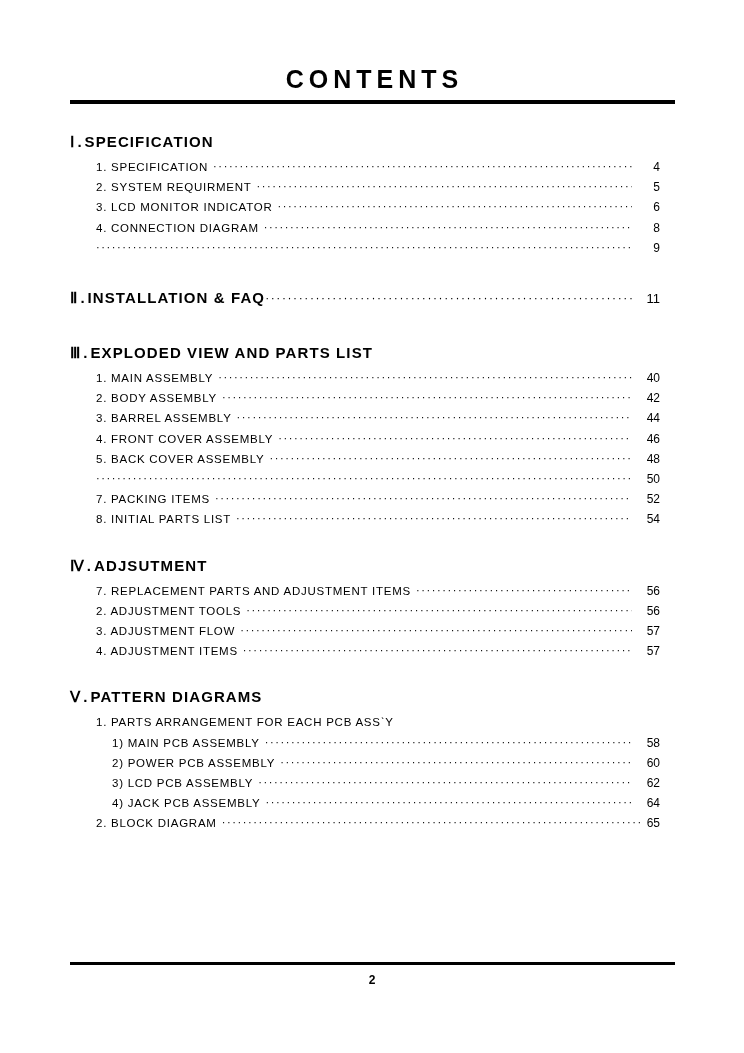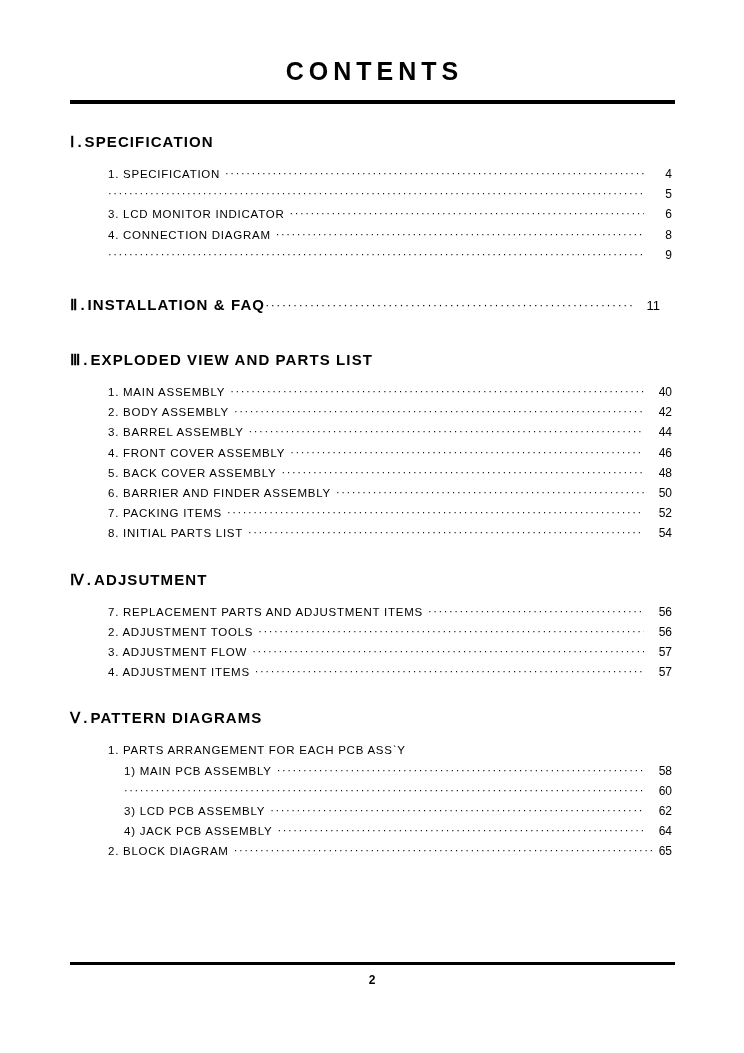--- a/index.html
+++ b/index.html
@@ -19,21 +19,21 @@
     margin: 0 auto;
     background: #ffffff;
     overflow: hidden;
     box-sizing: border-box;
   }
 
   
   .doc-title {
     position: absolute;
     left: 0;
-    top: 56px;
+    top: 64px;
     width: 744px;
     text-align: center;
     font-size: 25px;
     font-weight: bold;
     letter-spacing: 5px;
     text-indent: 5px;
     line-height: 30px;
     white-space: nowrap;
   }
   .rule-top {
@@ -95,21 +95,21 @@
   }
   .sec-head.inline-leader .pagenum {
     font-size: 13px;
     font-weight: normal;
     letter-spacing: 0;
     width: 26px;
     text-align: right;
     flex: 0 0 auto;
   }
 
-  .entries { margin: 12px; padding: 0; }
+  .entries { margin: 0; padding: 0; }
 
   .entry {
     display: flex;
     align-items: baseline;
     font-size: 11.5px;
     letter-spacing: 0.75px;
     line-height: 20.2px;
     white-space: nowrap;
   }
   .entry.lvl1 { margin-left: 26px; width: 564px; }
@@ -174,20 +174,21 @@
         <span class="sec-num">.</span>
         <span class="sec-title">SPECIFICATION</span>
       </div>
       <div class="entries">
         <div class="entry lvl1">
           <span class="label">1. SPECIFICATION</span>
           <span class="leader">···································································································································································</span>
           <span class="pagenum">4</span>
         </div>
         <div class="entry lvl1">
+          <span class="label">2. SYSTEM REQUIRMENT</span>
           <span class="leader">···································································································································································</span>
           <span class="pagenum">5</span>
         </div>
         <div class="entry lvl1">
           <span class="label">3. LCD MONITOR INDICATOR</span>
           <span class="leader">···································································································································································</span>
           <span class="pagenum">6</span>
         </div>
         <div class="entry lvl1">
           <span class="label">4. CONNECTION DIAGRAM</span>
@@ -237,21 +238,20 @@
           <span class="label">4. FRONT COVER ASSEMBLY</span>
           <span class="leader">···································································································································································</span>
           <span class="pagenum">46</span>
         </div>
         <div class="entry lvl1">
           <span class="label">5. BACK COVER ASSEMBLY</span>
           <span class="leader">···································································································································································</span>
           <span class="pagenum">48</span>
         </div>
         <div class="entry lvl1">
-          <span class="label">6. BARRIER AND FINDER ASSEMBLY</span>
           <span class="leader">···································································································································································</span>
           <span class="pagenum">50</span>
         </div>
         <div class="entry lvl1">
           <span class="label">7. PACKING ITEMS</span>
           <span class="leader">···································································································································································</span>
           <span class="pagenum">52</span>
         </div>
         <div class="entry lvl1">
           <span class="label">8. INITIAL PARTS LIST</span>
@@ -301,20 +301,21 @@
         <div class="entry lvl1 no-leader">
           <span class="label">1. PARTS ARRANGEMENT FOR EACH PCB ASSˋY</span>
 
         </div>
         <div class="entry lvl2">
           <span class="label">1) MAIN PCB ASSEMBLY</span>
           <span class="leader">···································································································································································</span>
           <span class="pagenum">58</span>
         </div>
         <div class="entry lvl2">
+          <span class="label">2) POWER PCB ASSEMBLY</span>
           <span class="leader">···································································································································································</span>
           <span class="pagenum">60</span>
         </div>
         <div class="entry lvl2">
           <span class="label">3) LCD PCB ASSEMBLY</span>
           <span class="leader">···································································································································································</span>
           <span class="pagenum">62</span>
         </div>
         <div class="entry lvl2">
           <span class="label">4) JACK PCB ASSEMBLY</span>

